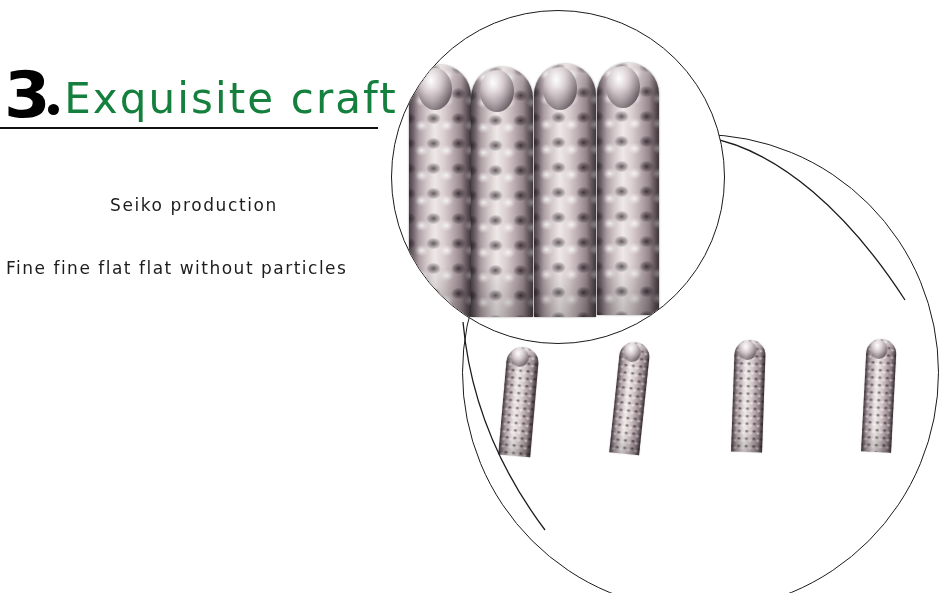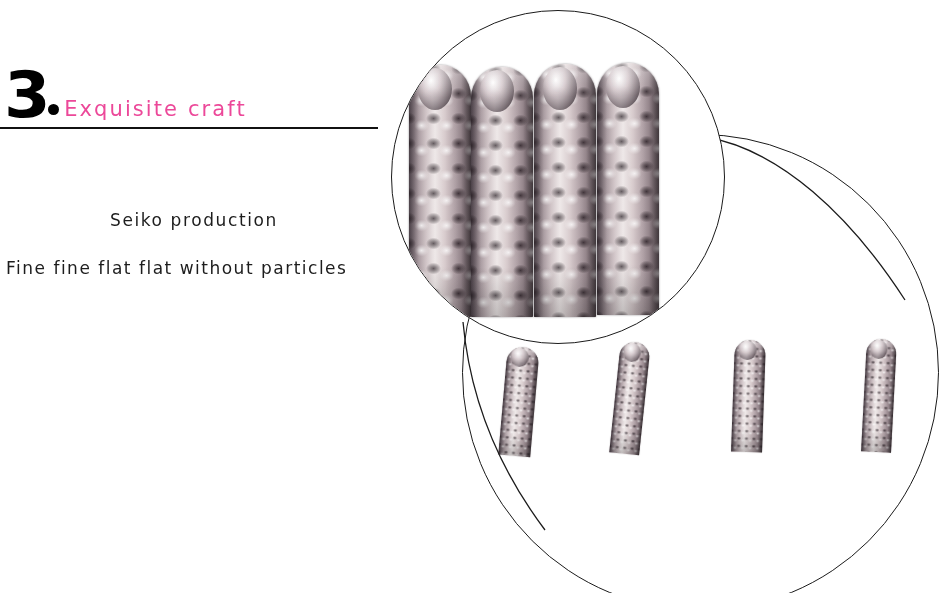--- a/index.html
+++ b/index.html
@@ -40,46 +40,46 @@
   .heading-dot {
     width: 11px;
     height: 11px;
     border-radius: 50%;
     background: #000000;
     margin: 0 5px 9px 3px;
     flex: none;
   }
   .heading-title {
     font-family: "DejaVu Sans", sans-serif;
-    font-size: 21px;
+    font-size: 42px;
     font-weight: 400;
     letter-spacing: 2.1px;
     line-height: 1;
     padding-bottom: 4px;
-    color: #ec4899;
+    color: #15803d;
     white-space: nowrap;
   }
   .heading-rule {
     position: absolute;
     left: 0;
     top: 127px;
     width: 378px;
     height: 2px;
     background: #111111;
   }
 
   .sub-line {
     position: absolute;
     font-family: "DejaVu Sans", sans-serif;
     font-size: 17px;
     font-weight: 400;
     color: #1d1d1d;
     white-space: nowrap;
   }
-  .sub-line-1 { left: 110px; top: 210px; letter-spacing: 1.6px; }
+  .sub-line-1 { left: 110px; top: 195px; letter-spacing: 1.6px; }
   .sub-line-2 { left: 6px;   top: 258px; letter-spacing: 1.5px; }
 
   
   .circle {
     position: absolute;
     border-radius: 50%;
     border: 1.4px solid #1b1b1b;
     box-sizing: border-box;
     background: transparent;
   }

